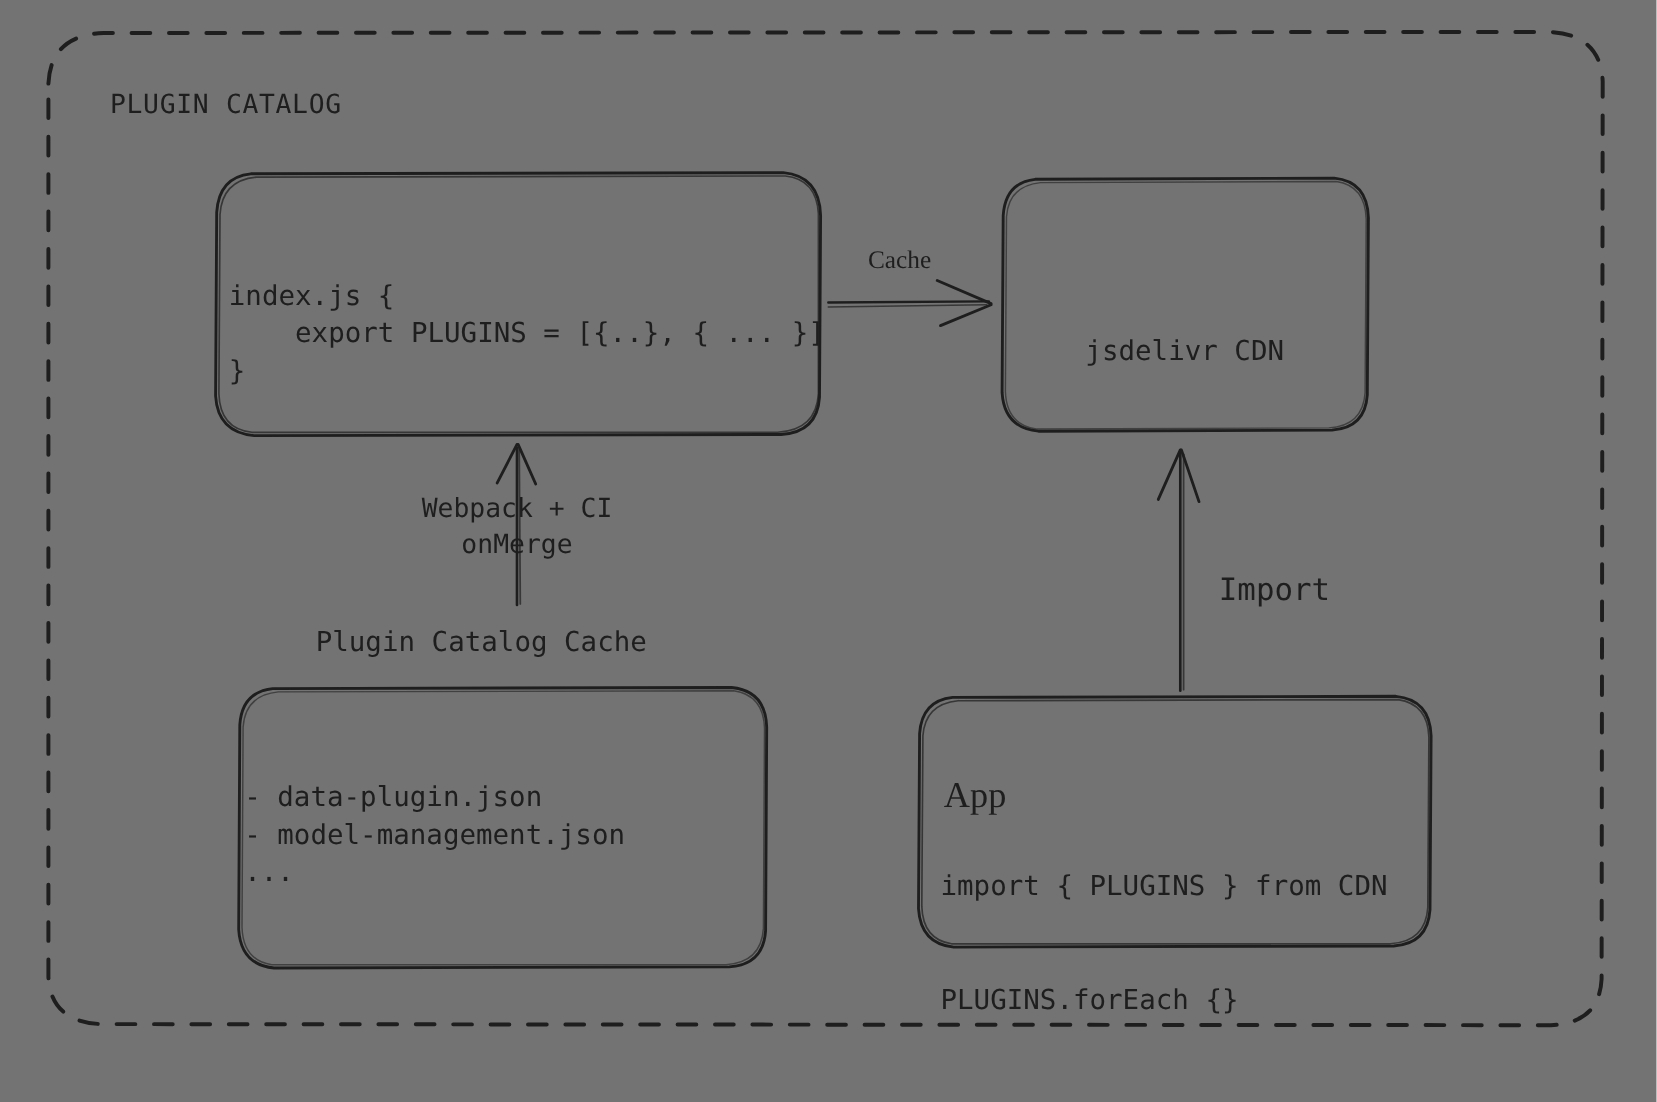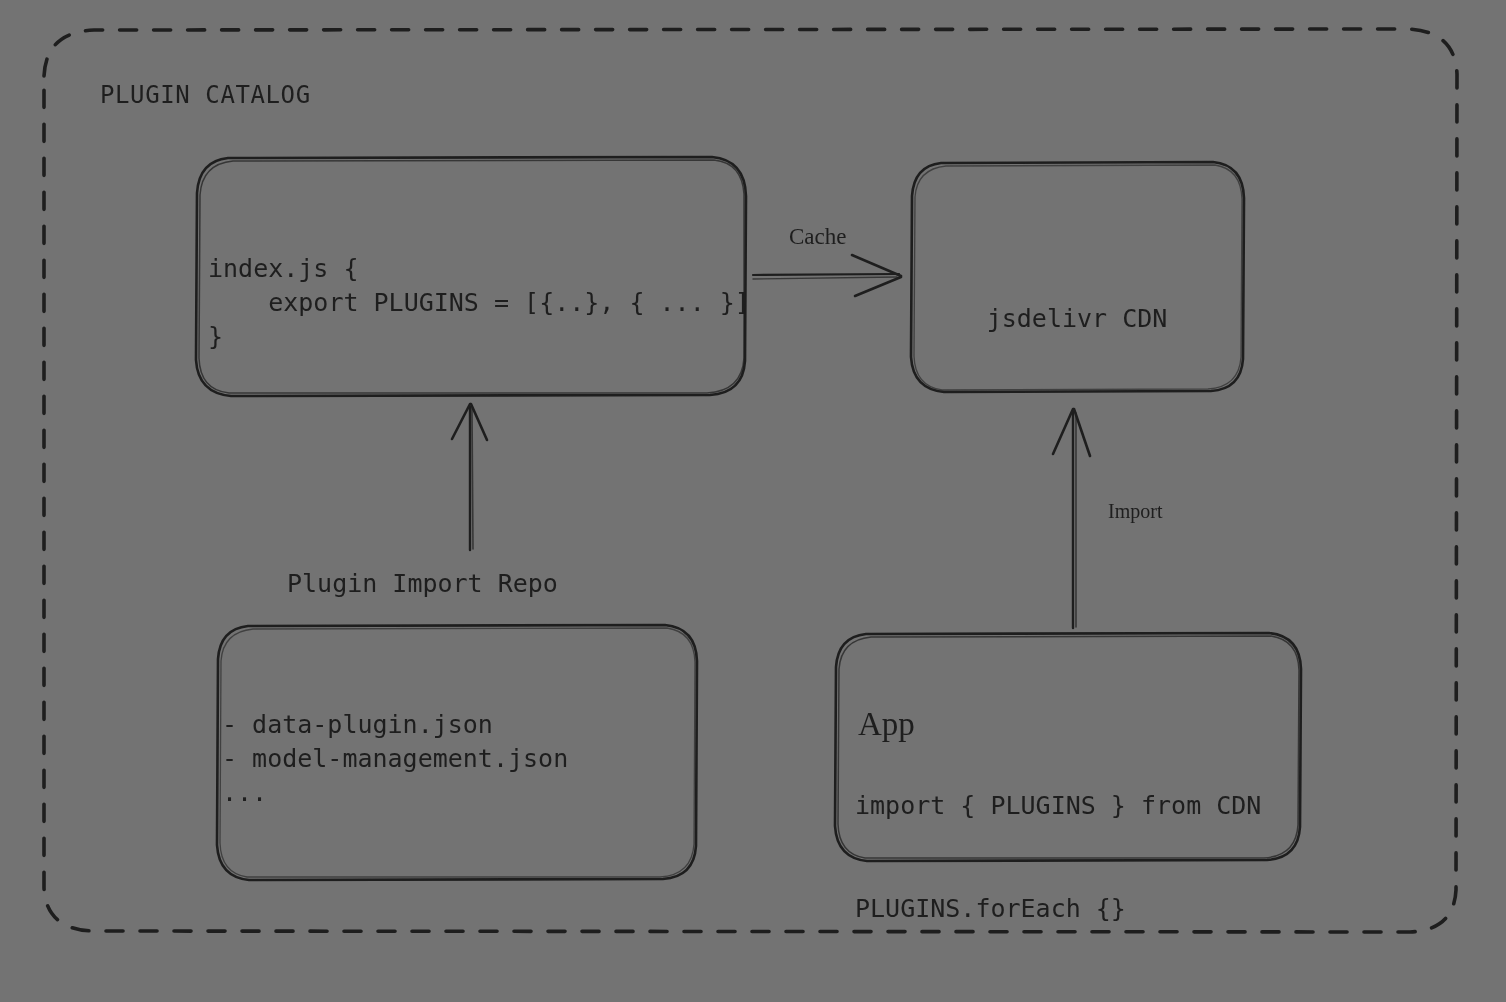--- a/index.html
+++ b/index.html
@@ -81,23 +81,22 @@
   #webpack-label {
     left: 370px;
     top: 446px;
     width: 200px;
     text-align: center;
     font-size: 24px;
     line-height: 1.38;
   }
   #import-label {
     left: 1108px;
-    top: 498px;
-    font-size: 20px;
-    font-family: Liberation Serif, serif;
+    top: 518px;
+    font-size: 28px;
   }
 
   
   #repo-caption {
     left: 287px;
     top: 567px;
     font-size: 25px;
   }
   #repo-list {
     left: 222px;
@@ -179,24 +178,26 @@
 
 
   <div class="txt mono" id="npm-code">index.js {
     export PLUGINS = [{..}, { ... }]
 }</div>
 
   <div class="txt mono" id="cdn-title">jsdelivr CDN</div>
 
   <div class="txt sans" id="cache-label">Cache</div>
 
+  <div class="txt mono" id="webpack-label">Webpack + CI
+onMerge</div>
 
   <div class="txt mono" id="import-label">Import</div>
 
-  <div class="txt mono" id="repo-caption">Plugin Import Repo</div>
+  <div class="txt mono" id="repo-caption">Plugin Catalog Cache</div>
 
   <div class="txt mono" id="repo-list">- data-plugin.json
 - model-management.json
 ...</div>
 
   <div class="txt sans" id="app-title">App</div>
 
   <div class="txt mono" id="app-code">import { PLUGINS } from CDN
 
 PLUGINS.forEach {}</div>

